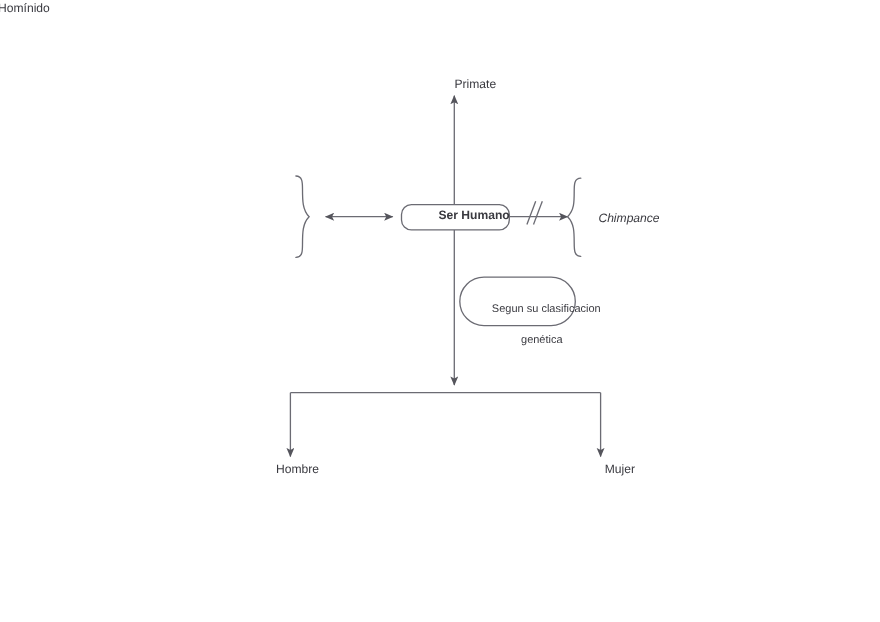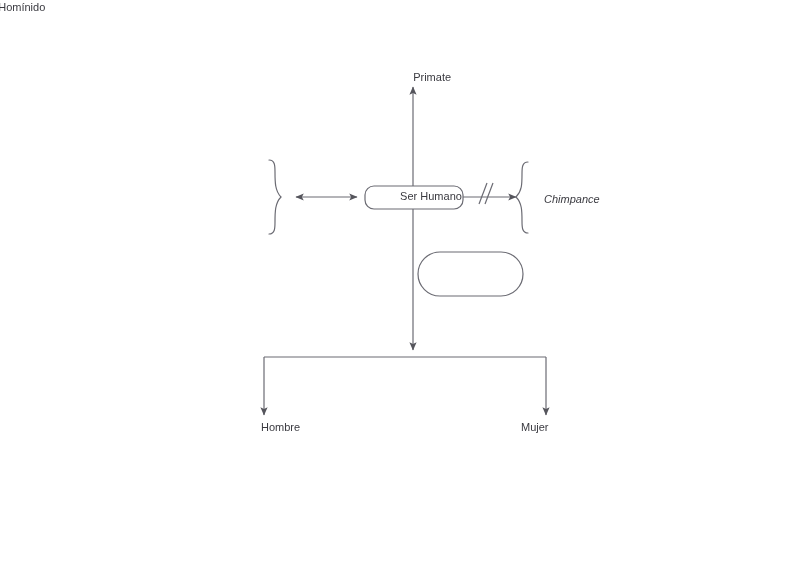--- a/index.html
+++ b/index.html
@@ -42,20 +42,21 @@
   }
   #label-primate span {
     position: relative;
     left: 10px;
   }
   #node-ser-humano-label {
     left: 365px;
     top: 189px;
     width: 100px;
     text-align: center;
+    font-weight: bold;
   }
   #label-chimpance {
     left: 528px;
     top: 192px;
     font-style: italic;
   }
   #bullet-list {
     left: 186px;
     top: 178px;
     width: 110px;
@@ -75,30 +76,30 @@
   }
   #oval-label {
     left: 420px;
     top: 261px;
     width: 102px;
     text-align: center;
     font-size: 10px;
     line-height: 14px;
   }
   #label-hombre {
-    left: 222px;
+    left: 212px;
     top: 420px;
     width: 85px;
     text-align: center;
   }
   #label-mujer {
     left: 505px;
     top: 420px;
     width: 85px;
-    text-align: left;
+    text-align: center;
   }
 </style>
 </head>
 <body>
 
 <div id="canvas">
 
   <svg id="diagram-svg" viewBox="0 0 800 565" xmlns="http://www.w3.org/2000/svg">
     <defs>
       <marker id="arrowhead" markerWidth="8" markerHeight="8" refX="6.5" refY="3" orient="auto" markerUnits="strokeWidth">
@@ -160,18 +161,22 @@
 
   <div class="txt" id="label-chimpance">Chimpance</div>
 
   <div id="bullet-list">
     <span class="bullet-row">
       <span class="bullet-dot">•</span>
       <span>Homínido</span>
     </span>
   </div>
 
+  <div class="txt" id="oval-label">
+    <span>Segun su clasificacion</span><br>
+    <span>genética</span>
+  </div>
 
   <div class="txt" id="label-hombre">Hombre</div>
 
   <div class="txt" id="label-mujer">Mujer</div>
 
 </div>
 
 </body></html>

